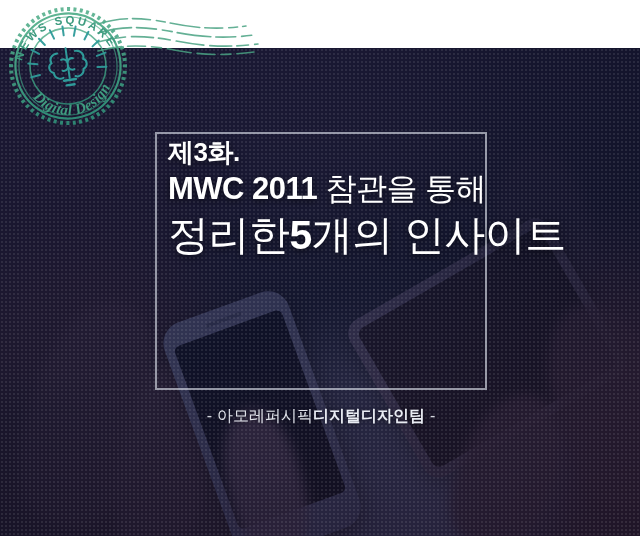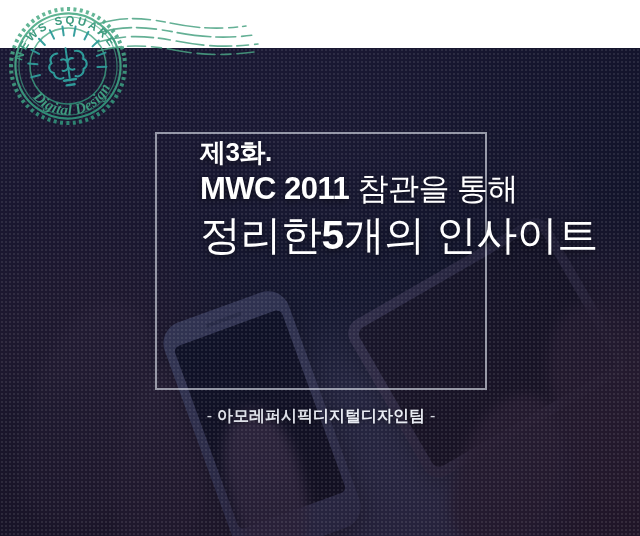--- a/index.html
+++ b/index.html
@@ -129,21 +129,20 @@
     box-sizing:border-box;
     pointer-events:none;
   }
 
   
   .headline{
     position:absolute;left:168px;top:138px;width:330px;
     color:#ffffff;
     text-shadow:0 2px 7px rgba(0,0,0,.55);
     letter-spacing:-.5px;
-    margin-left:32px;
   }
   .h-ep{
     font-size:26px;font-weight:700;line-height:1.12;
     margin:0 0 3px 0;
   }
   .h-l2{
     font-size:31px;font-weight:400;line-height:1.22;
     margin:0;white-space:nowrap;
   }
   .h-l2 .bold{font-weight:700;}
@@ -155,21 +154,21 @@
 
   
   .byline{
     position:absolute;left:155px;top:406px;width:332px;
     text-align:center;
     color:#e9ecf3;
     font-size:16px;
     text-shadow:0 1px 5px rgba(0,0,0,.5);
     white-space:nowrap;
   }
-  .byline .light{font-weight:700;opacity:.95;}
+  .byline .light{font-weight:400;opacity:.95;}
   .byline .strong{font-weight:700;}
   .byline .dash{font-weight:400;opacity:.9;padding:0 5px;}
 </style>
 </head>
 <body>
 
 <div class="canvas">
 
   <div class="photo">
     <div class="blob b9"></div>

